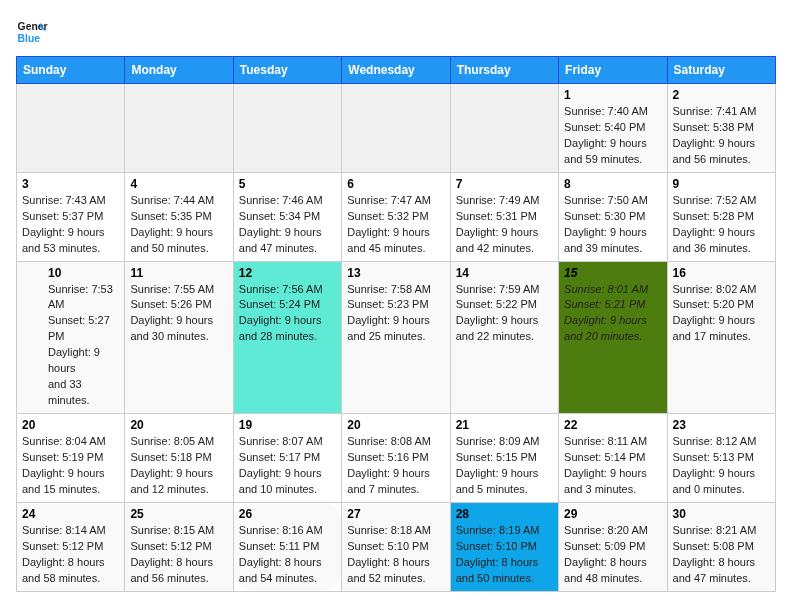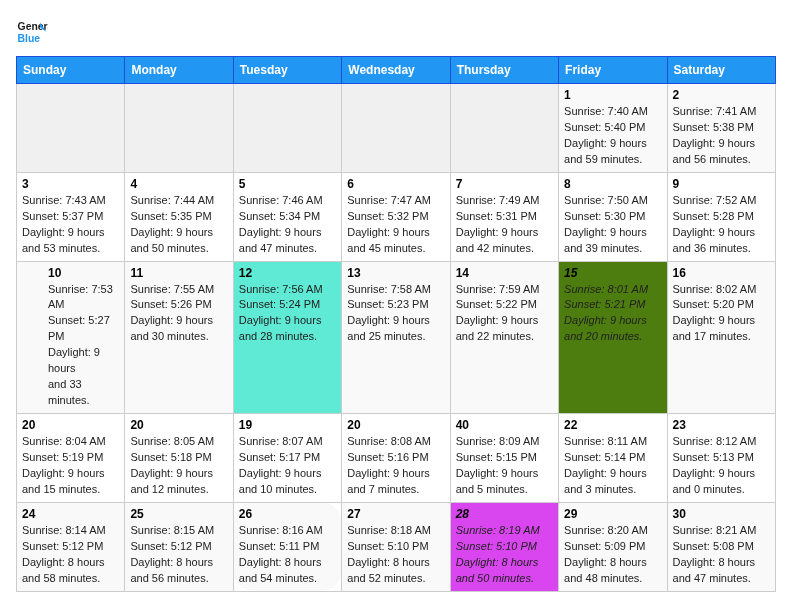--- a/index.html
+++ b/index.html
@@ -196,21 +196,21 @@
         </td>
         <td style="background: rgb(255, 255, 255);">
           <span class="day-num">19</span>
           <div class="day-info">Sunrise: 8:07 AM<br>Sunset: 5:17 PM<br>Daylight: 9 hours<br>and 10 minutes.</div>
         </td>
         <td style="background: rgb(255, 255, 255);">
           <span class="day-num">20</span>
           <div class="day-info">Sunrise: 8:08 AM<br>Sunset: 5:16 PM<br>Daylight: 9 hours<br>and 7 minutes.</div>
         </td>
         <td style="background: rgb(255, 255, 255);">
-          <span class="day-num">40</span>
+          <span class="day-num">21</span>
           <div class="day-info">Sunrise: 8:09 AM<br>Sunset: 5:15 PM<br>Daylight: 9 hours<br>and 5 minutes.</div>
         </td>
         <td style="background: rgb(255, 255, 255);">
           <span class="day-num">22</span>
           <div class="day-info">Sunrise: 8:11 AM<br>Sunset: 5:14 PM<br>Daylight: 9 hours<br>and 3 minutes.</div>
         </td>
         <td style="background: rgb(255, 255, 255);">
           <span class="day-num">23</span>
           <div class="day-info">Sunrise: 8:12 AM<br>Sunset: 5:13 PM<br>Daylight: 9 hours<br>and 0 minutes.</div>
         </td>
@@ -225,21 +225,21 @@
           <div class="day-info">Sunrise: 8:15 AM<br>Sunset: 5:12 PM<br>Daylight: 8 hours<br>and 56 minutes.</div>
         </td>
         <td style="background: rgb(249, 249, 249); border-radius: 21px;">
           <span class="day-num">26</span>
           <div class="day-info">Sunrise: 8:16 AM<br>Sunset: 5:11 PM<br>Daylight: 8 hours<br>and 54 minutes.</div>
         </td>
         <td style="background: rgb(249, 249, 249);">
           <span class="day-num">27</span>
           <div class="day-info">Sunrise: 8:18 AM<br>Sunset: 5:10 PM<br>Daylight: 8 hours<br>and 52 minutes.</div>
         </td>
-        <td style="background: #d946ef; font-style: italic;">
+        <td style="background: #0ea5e9;">
           <span class="day-num">28</span>
           <div class="day-info">Sunrise: 8:19 AM<br>Sunset: 5:10 PM<br>Daylight: 8 hours<br>and 50 minutes.</div>
         </td>
         <td style="background: rgb(249, 249, 249);">
           <span class="day-num">29</span>
           <div class="day-info">Sunrise: 8:20 AM<br>Sunset: 5:09 PM<br>Daylight: 8 hours<br>and 48 minutes.</div>
         </td>
         <td style="background: rgb(249, 249, 249); margin-left: 32px;">
           <span class="day-num">30</span>
           <div class="day-info">Sunrise: 8:21 AM<br>Sunset: 5:08 PM<br>Daylight: 8 hours<br>and 47 minutes.</div>

